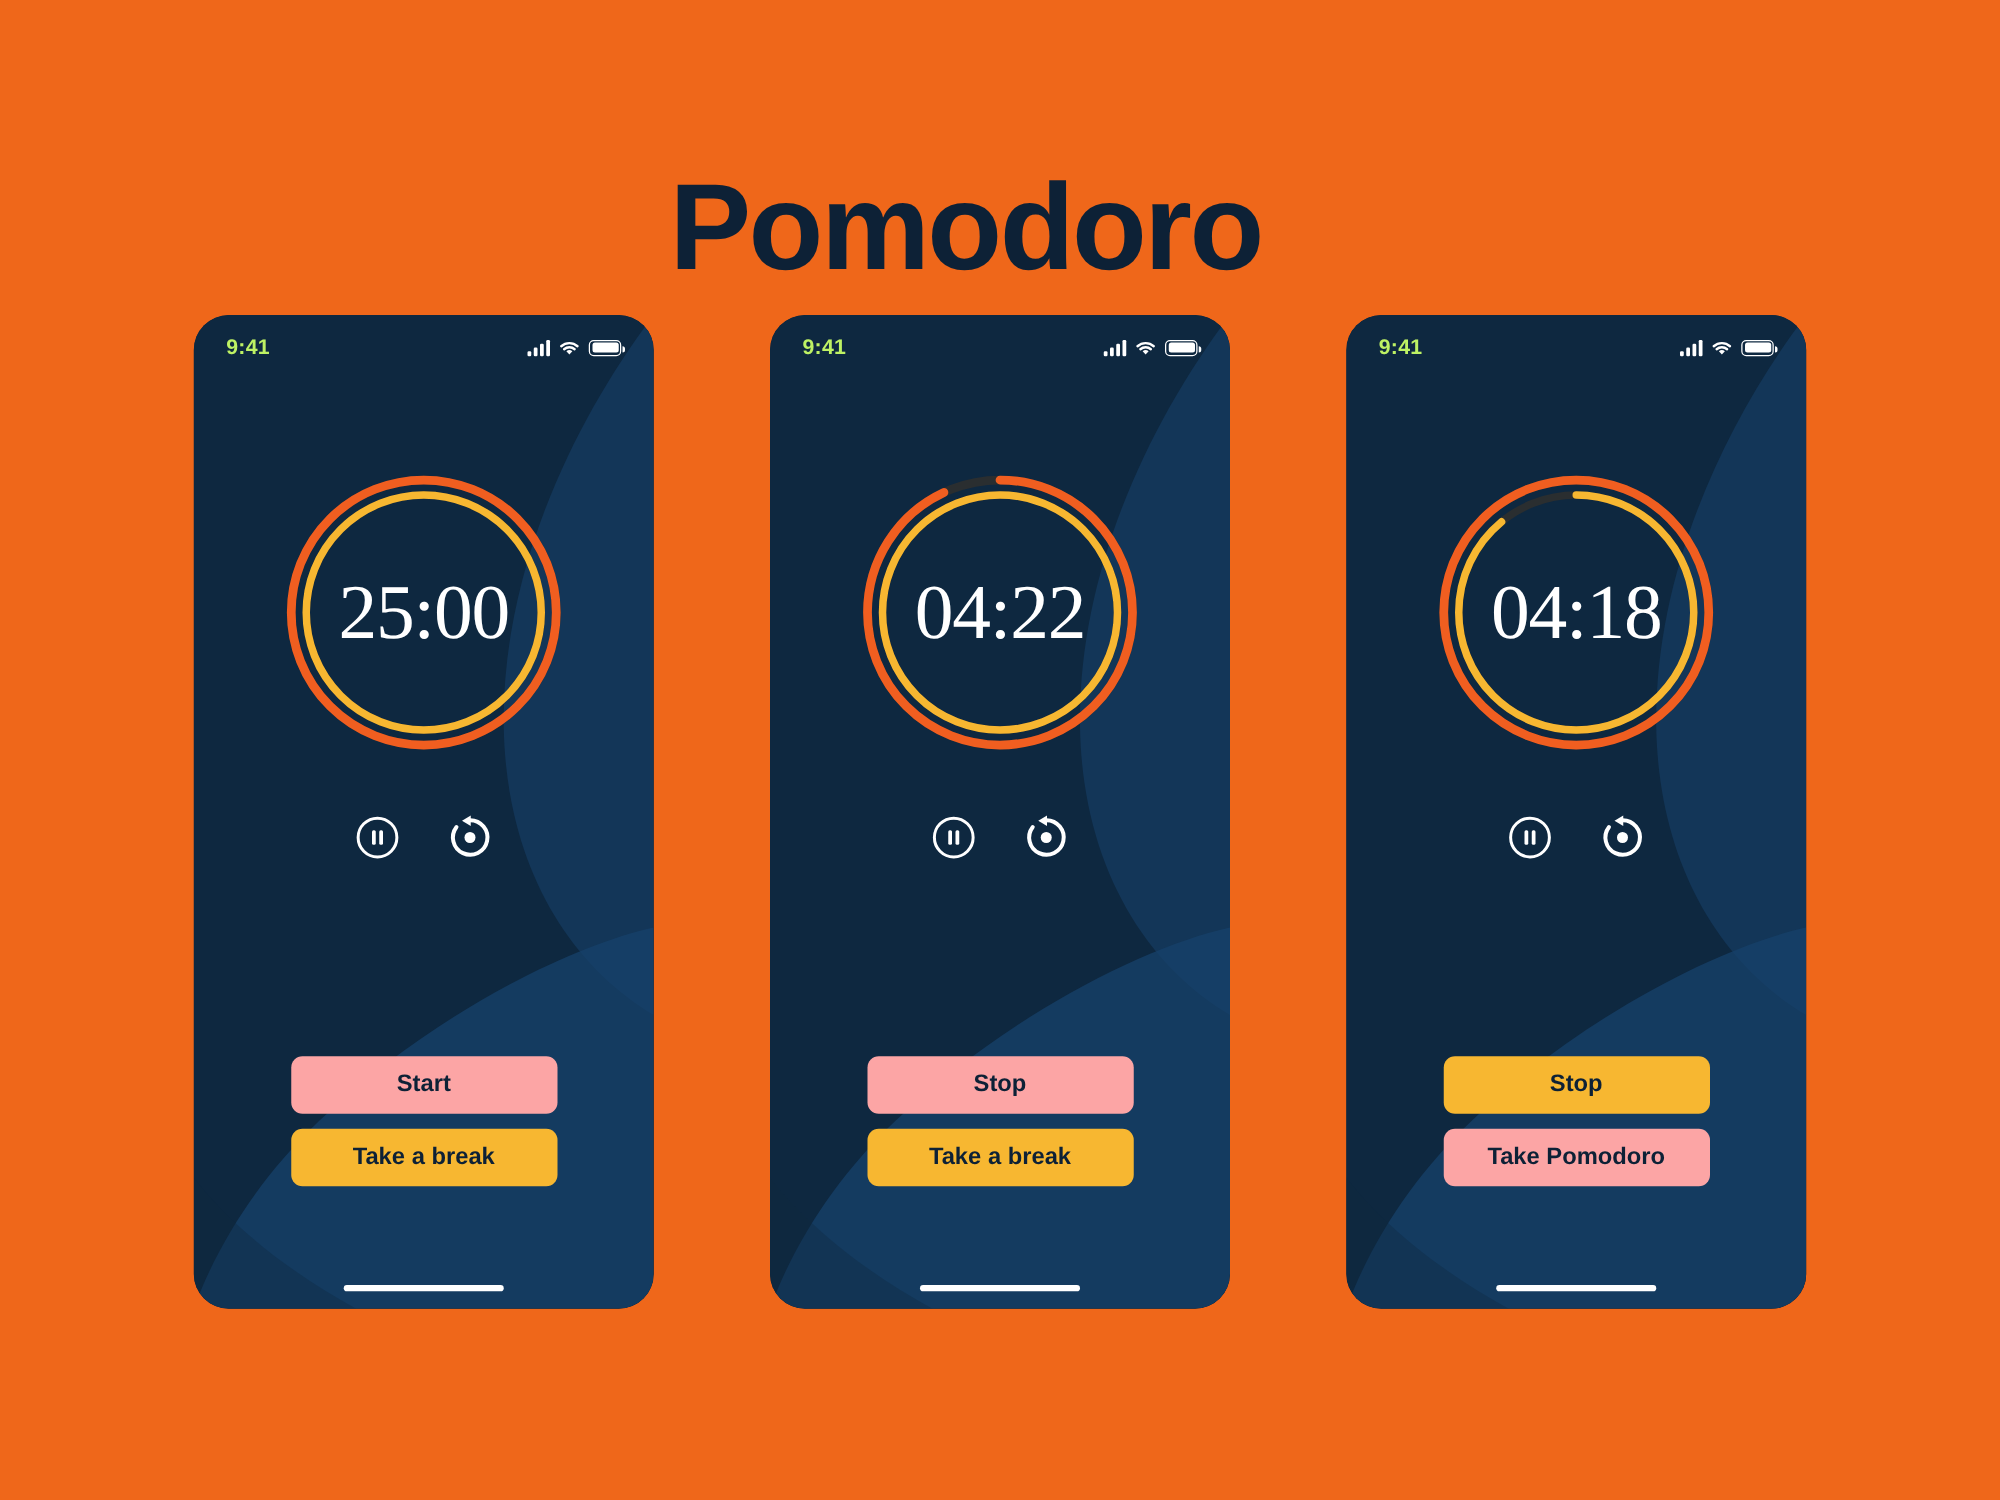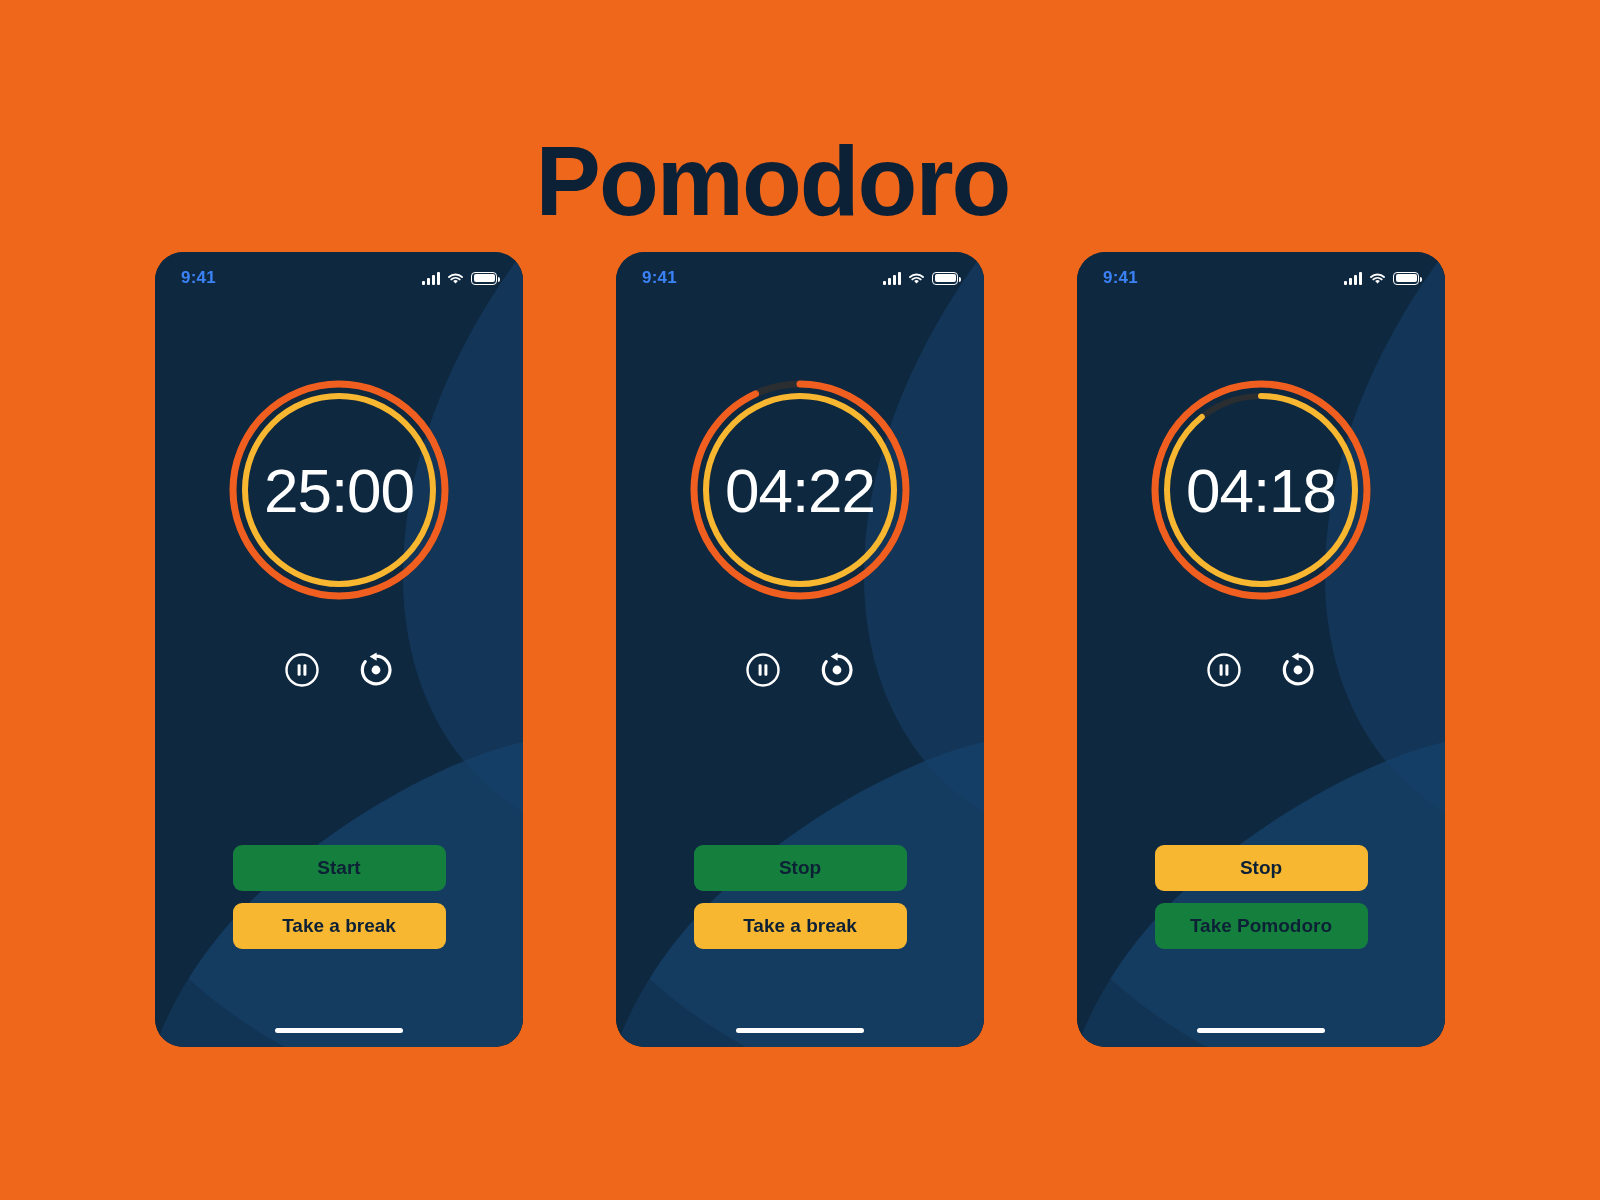--- a/index.html
+++ b/index.html
@@ -67,21 +67,21 @@
     width: 368px;
     height: 52px;
     display: flex;
     align-items: center;
     justify-content: space-between;
     padding: 0 26px;
     box-sizing: border-box;
     z-index: 5;
   }
   .status-time {
-    color: #3b82f6;
+    color: #bef264;
     font-size: 17px;
     font-weight: bold;
     letter-spacing: 0.2px;
   }
   .status-icons {
     display: flex;
     align-items: center;
     gap: 7px;
   }
   .sig-bars {
@@ -152,21 +152,21 @@
   .timer-label {
     position: absolute;
     inset: 0;
     display: flex;
     align-items: center;
     justify-content: center;
     color: #FFFFFF;
     font-size: 62px;
     font-weight: 400;
     letter-spacing: -1px;
-    font-family: Liberation Sans, sans-serif;
+    font-family: Liberation Serif, serif;
   }
 
   
   .controls {
     position: absolute;
     top: 400px;
     left: 0;
     width: 368px;
     display: flex;
     justify-content: center;
@@ -200,21 +200,21 @@
     font-size: 19px;
     font-weight: bold;
     color: #0D2136;
     font-family: "Liberation Sans", sans-serif;
     cursor: pointer;
     display: flex;
     align-items: center;
     justify-content: center;
     padding: 0;
   }
-  .btn-orange { background: #15803d; }
+  .btn-orange { background: #fca5a5; }
   .btn-yellow { background: #F6B githubfff; }
   .btn-yellow { background: #F7B731; }
 
   
   .home-indicator {
     position: absolute;
     bottom: 14px;
     left: 50%;
     transform: translateX(-50%);
     width: 128px;

